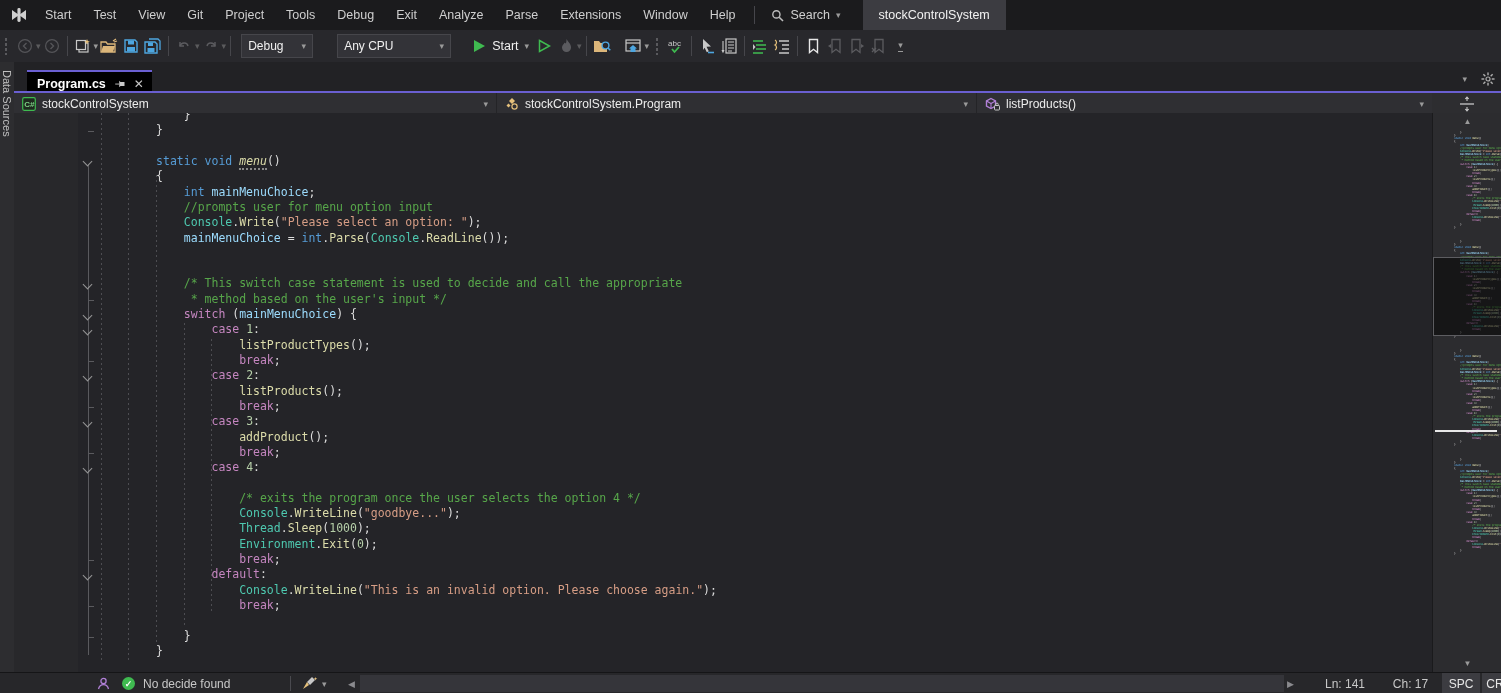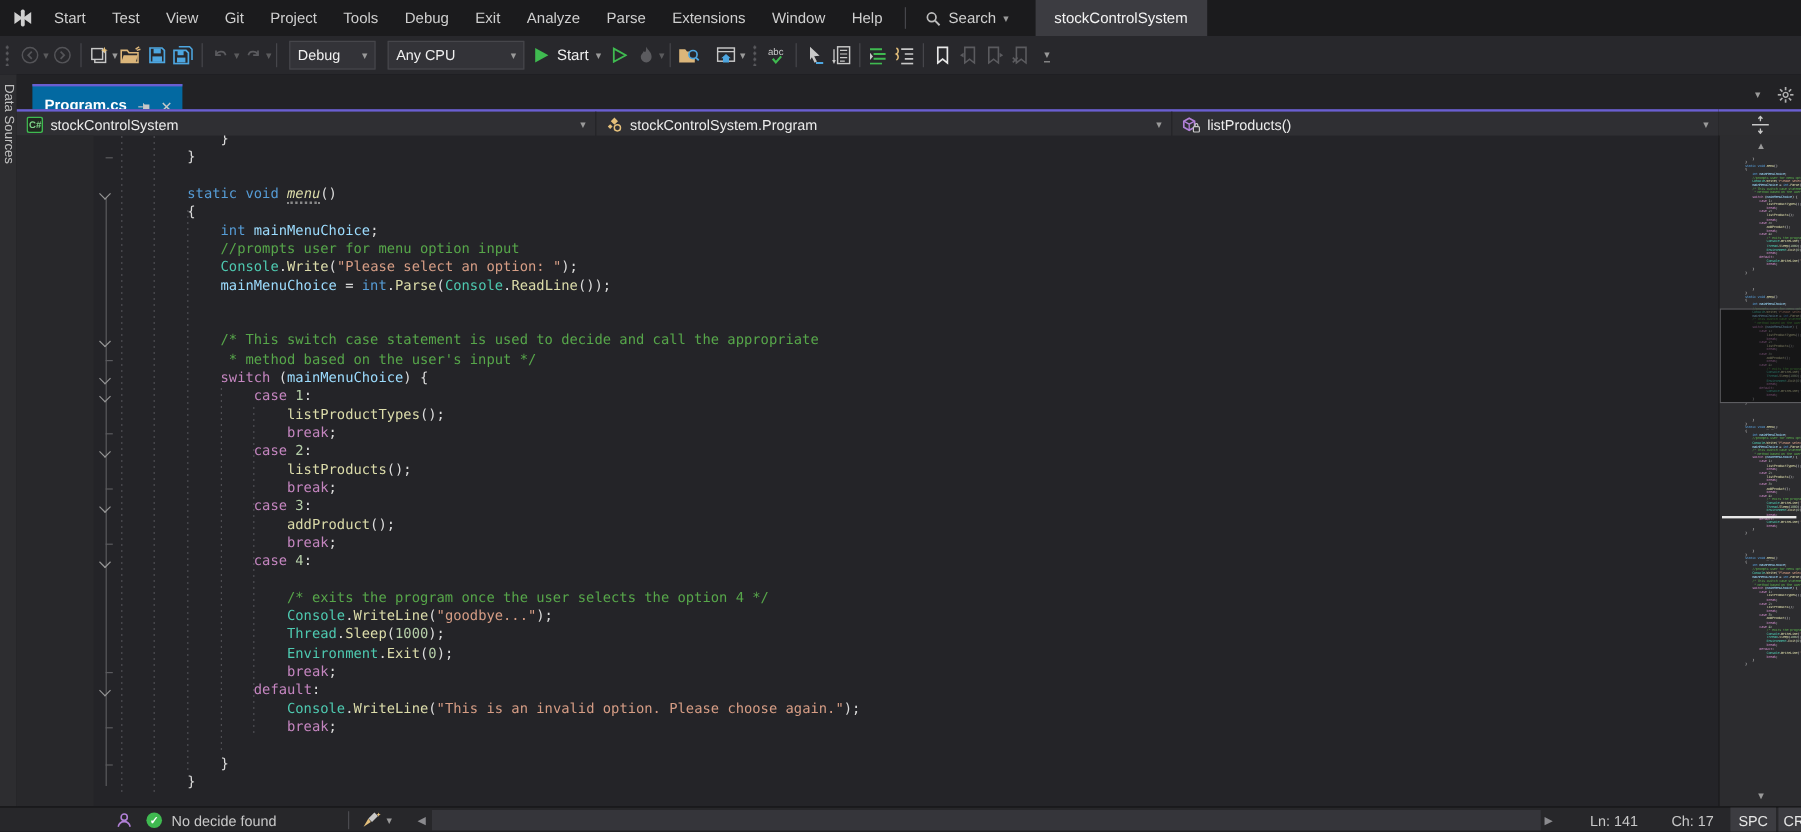--- a/index.html
+++ b/index.html
@@ -22,22 +22,22 @@
   .grip{width:4px;height:18px;margin:0 6px 0 4px;background-image:radial-gradient(#5a5a5e 1px,transparent 1.2px);background-size:4px 5px;}
   .tbtn{display:flex;align-items:center;justify-content:center;min-width:22px;height:24px;}
   .tsep{width:1px;height:20px;background:#46464b;margin:0 4px;}
   .combo{background:#333338;border:1px solid #46464b;height:22px;display:flex;align-items:center;
        justify-content:space-between;color:#f0f0f0;font-size:12px;padding:0 6px;gap:8px;}
   .dim{opacity:.45;}
   
   #side-strip{left:0;top:62px;width:14px;height:610px;background:#2d2d30;border-right:1px solid #1a1a1c;}
   #side-strip span{writing-mode:vertical-lr;font-size:11px;color:#c0c0c0;margin:8px 0 0 1px;display:block;}
   #tabrow{left:14px;top:62px;width:1487px;height:31px;background:#222225;}
-  #tab-active{position:absolute;left:13px;top:8px;height:23px;background:#0369a1;border-top:2px solid #6a5fd1;
-       display:flex;align-items:flex-end;padding:0 8px 0 10px;gap:8px;}
+  #tab-active{position:absolute;left:13px;top:8px;height:23px;background:#000000;border-top:2px solid #6a5fd1;
+       display:flex;align-items:center;padding:0 8px 0 10px;gap:8px;}
   #tab-active .lbl{color:#ffffff;font-weight:bold;font-size:12.5px;}
   .tab-ico{color:#c8c8c8;font-size:12px;line-height:1;}
   #tabrow-right{position:absolute;right:6px;top:10px;display:flex;gap:14px;align-items:center;}
   
   #navbar{left:14px;top:91px;width:1418px;height:22px;background:#2f2f33;border-top:2px solid #6a5fd1;
        display:flex;align-items:stretch;}
   .navcombo{display:flex;align-items:center;gap:6px;padding:0 8px;border-right:1px solid #242427;color:#ececec;font-size:12px;}
   .navcombo .caret{margin-left:auto;}
   #navsplit{left:1432px;top:91px;width:69px;height:22px;background:#2d2d30;border-top:2px solid #6a5fd1;
        display:flex;align-items:center;justify-content:center;}
@@ -177,21 +177,21 @@
           <path d="M12 4v4H8" fill="none" stroke="#9a9a9e" stroke-width="1.4"></path>
           <path d="M12 8c-1-3.5-7-4.5-8 0" fill="none" stroke="#9a9a9e" stroke-width="1.4"></path>
         </svg>
       </span>
     <span class="caret dim">▾</span>
     <span class="tsep"></span>
     <div class="combo" style="width:58px;margin:0 6px">
       <span>Debug</span>
         <span class="caret">▾</span>
     </div>
-    <div class="combo" style="width:100px;margin:0 4px">
+    <div class="combo" style="width:100px;margin:0 18px">
       <span>Any CPU</span>
         <span class="caret">▾</span>
     </div>
     <div class="row" style="gap:6px;margin:0 4px">
       <svg width="13" height="14" viewBox="0 0 13 14">
           <path d="M1 1l11 6-11 6z" fill="#3fba50"></path>
         </svg>
       <span style="color:#f0f0f0">Start</span>
       <span class="caret">▾</span>
     </div>

